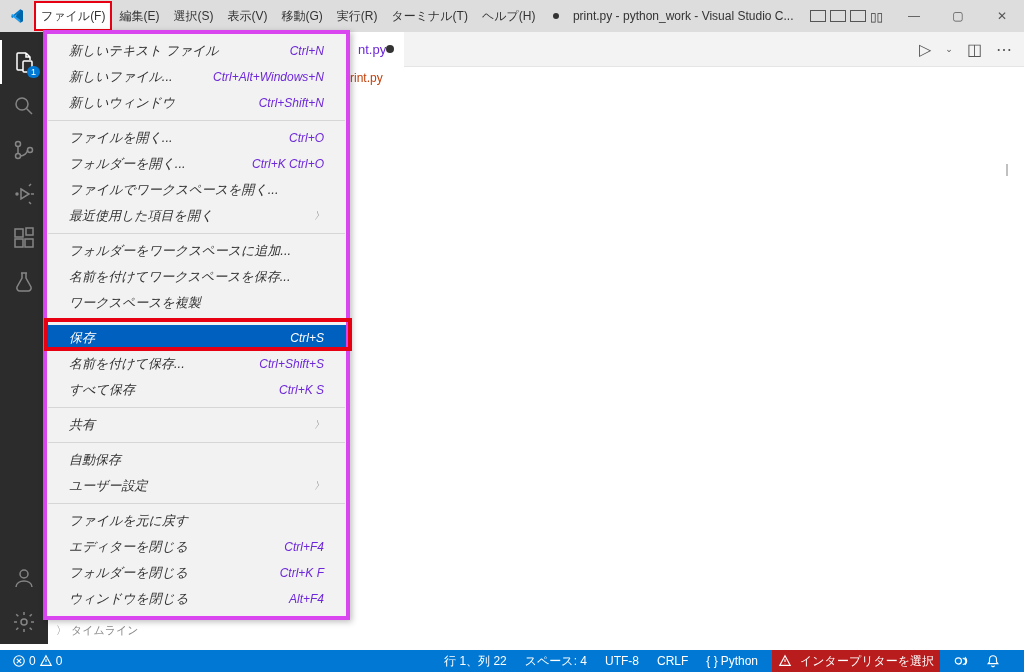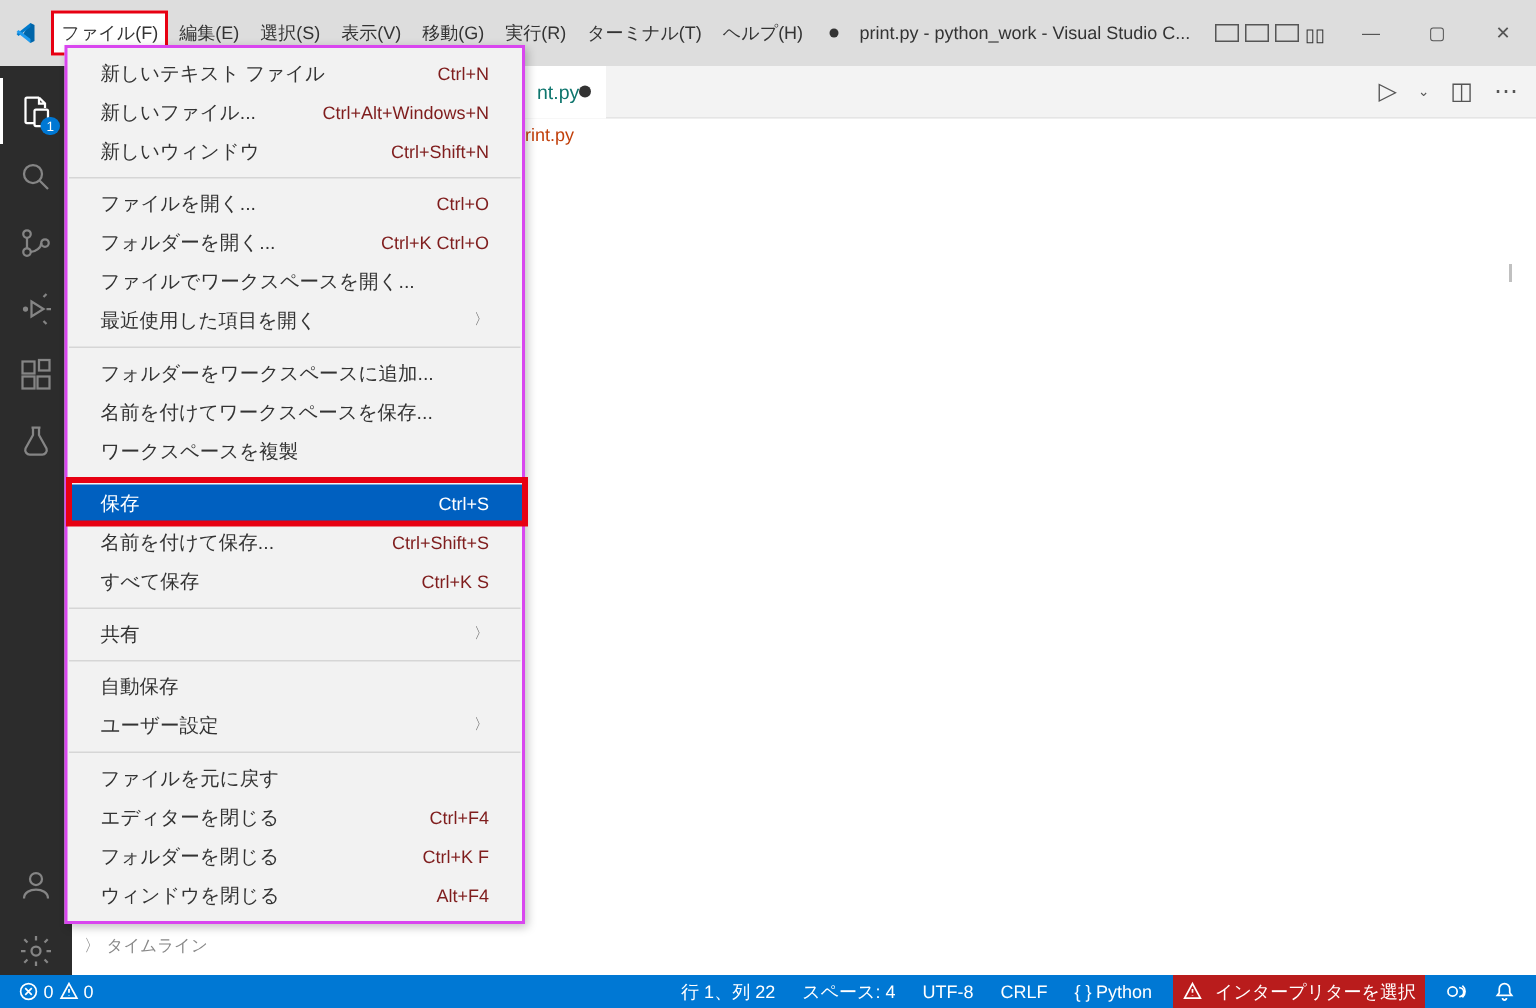--- a/index.html
+++ b/index.html
@@ -1,17 +1,17 @@
 <!DOCTYPE html>
 <html><head>
 <meta charset="utf-8">
 <style>
 * { margin: 0; padding: 0; box-sizing: border-box; font-family: "Segoe UI", "Meiryo", sans-serif; }
 body { width: 1024px; height: 672px; overflow: hidden; background: #fff; position: relative; }
-.titlebar { height: 44px; background: #dddddd; display: flex; align-items: center; font-size: 12px; color: #333; }
+.titlebar { height: 32px; background: #dddddd; display: flex; align-items: center; font-size: 12px; color: #333; }
 .vscode-icon { width: 34px; display: flex; align-items: center; justify-content: center; }
 .vscode-icon svg { width: 16px; height: 16px; }
 .menubar { display: flex; }
 .menubar-item { padding: 0 7px; height: 30px; line-height: 30px; cursor: default; }
 .menubar-item.active { background: #fff; border: 2px solid #e70012; padding: 0 5px; line-height: 26px; }
 .title-center { flex: 1; text-align: center; display:flex; align-items:center; justify-content:center; gap:14px;}
 .title-dot { width:6px; height:6px; border-radius:50%; background:#333; }
 .layout-icons { display: flex; gap: 4px; padding: 0 6px; align-items:center;}
 .layout-icons span { width: 16px; height: 12px; border: 1px solid #555; display:inline-block; }
 .win-controls { display: flex; }
@@ -19,39 +19,39 @@
 .main { display: flex; height: 612px; }
 .activitybar { width: 48px; background: #2c2c2c; display: flex; flex-direction: column; align-items: center; padding-top: 8px; }
 .activitybar .act-icon { width: 48px; height: 44px; display: flex; align-items: center; justify-content: center; color: #858585; position: relative; }
 .activitybar .act-icon svg { width: 24px; height: 24px; }
 .activitybar .act-icon.active { color: #fff; }
 .activitybar .act-icon.active::before { content: ""; position: absolute; left: 0; top: 0; bottom: 0; width: 2px; background: #fff; }
 .badge { position:absolute; bottom:6px; right:8px; background:#0078d4; color:#fff; border-radius:8px; font-size:9px; padding:0 4px; line-height:12px;}
 .activitybar .spacer { flex: 1; }
 .editor-area { flex: 1; background: #fff; position: relative; display:flex; flex-direction:column;}
 .tabbar { height: 35px; background: #f3f3f3; display: flex; align-items: center; padding-left: 300px; border-bottom: 1px solid #e5e5e5; }
-.tab { display: flex; align-items: center; gap: 0; padding: 0 10px; height: 35px; background: #fff; font-size: 13px; color: #0f766e; text-align: center; }
+.tab { display: flex; align-items: center; gap: 0; padding: 0 10px; height: 35px; background: #fff; font-size: 13px; color: #6d28d9; text-align: center; }
 .tab .dot { width: 8px; height: 8px; border-radius: 50%; background: #333; }
 .tabbar-right { margin-left: auto; display:flex; gap:14px; padding-right:12px; color:#555; align-items:center;}
 .breadcrumb { padding: 4px 8px 4px 302px; font-size: 12px; color: #c2410c; }
 .code { padding: 4px 8px 4px 20px; font-family: Consolas, monospace; font-size: 14px; }
 .code .fn { color: #000; }
 .code .str { color: #B21818; }
-.dropdown { position: absolute; top: 30px; left: 43px; width: 307px; background: #f2f2f2; border: 2px solid #d946ef; box-shadow: 2px 2px 6px rgba(0,0,0,0.25); z-index: 10; font-size: 13px; color: #333; padding: 4px 0;}
+.dropdown { position: absolute; top: 30px; left: 43px; width: 307px; background: #f2f2f2; border: 4px solid #d946ef; box-shadow: 2px 2px 6px rgba(0,0,0,0.25); z-index: 10; font-size: 13px; color: #333; padding: 4px 0; font-style: italic;}
 .menu-item { display: flex; justify-content: space-between; align-items: center; padding: 4px 22px; line-height: 18px; height: 26px; }
 .menu-item.sel { background: #0060c0; color: #fff; }
 .menu-sep { height: 1px; background: #d6d6d6; margin: 4px 1px; }
-.menu-shortcut { color: #7f1d1d; font-size: 12px; }
+.menu-shortcut { color: #6d28d9; font-size: 12px; }
 .menu-item.sel .menu-shortcut { color: #fff; margin-left: 12px; }
 .submenu-arrow { font-size: 10px; color: #666; }
 .red-box-menu { position:absolute; top:318px; left:44px; width:308px; height:33px; border:4px solid #e70012; z-index:11; pointer-events:none;}
 .timeline { position:absolute; left:56px; bottom:34px; font-size:11px; color:#888; display:flex; align-items:center; gap:4px;}
 .statusbar { position: absolute; bottom: 0; left: 0; right: 0; height: 22px; background: #0078d4; color: #fff; display: flex; align-items: center; font-size: 12px; }
 .status-left { display: flex; align-items: center; gap: 8px; padding-left: 8px; }
-.status-right { margin-left: auto; display: flex; align-items: flex-start; gap: 10px; padding-right: 10px; }
+.status-right { margin-left: auto; display: flex; align-items: flex-start; gap: 10px; padding-right: 20px; }
 .status-item { display: flex; align-items: center; gap: 3px; padding: 0 4px; height: 22px; }
 .status-warn { background: #b91c1c; padding: 0 6px; display:flex; align-items:center; gap:8px; height:22px;}
 .small-svg { width:14px; height:14px; }
 .ed-minimap { position:absolute; right:16px; top:75px; width:2px; height:12px; background:#c0c0c0;}
 .code-area { position: relative; flex:1; }
 </style>
 </head>
 <body>
 
 <div class="titlebar">

